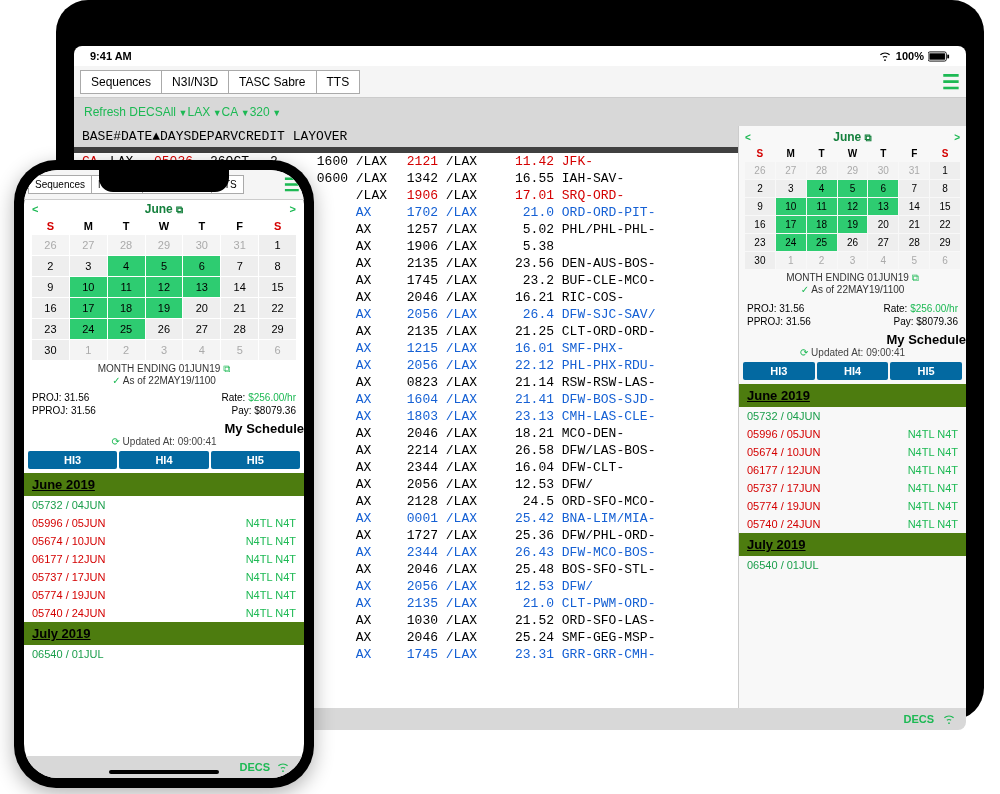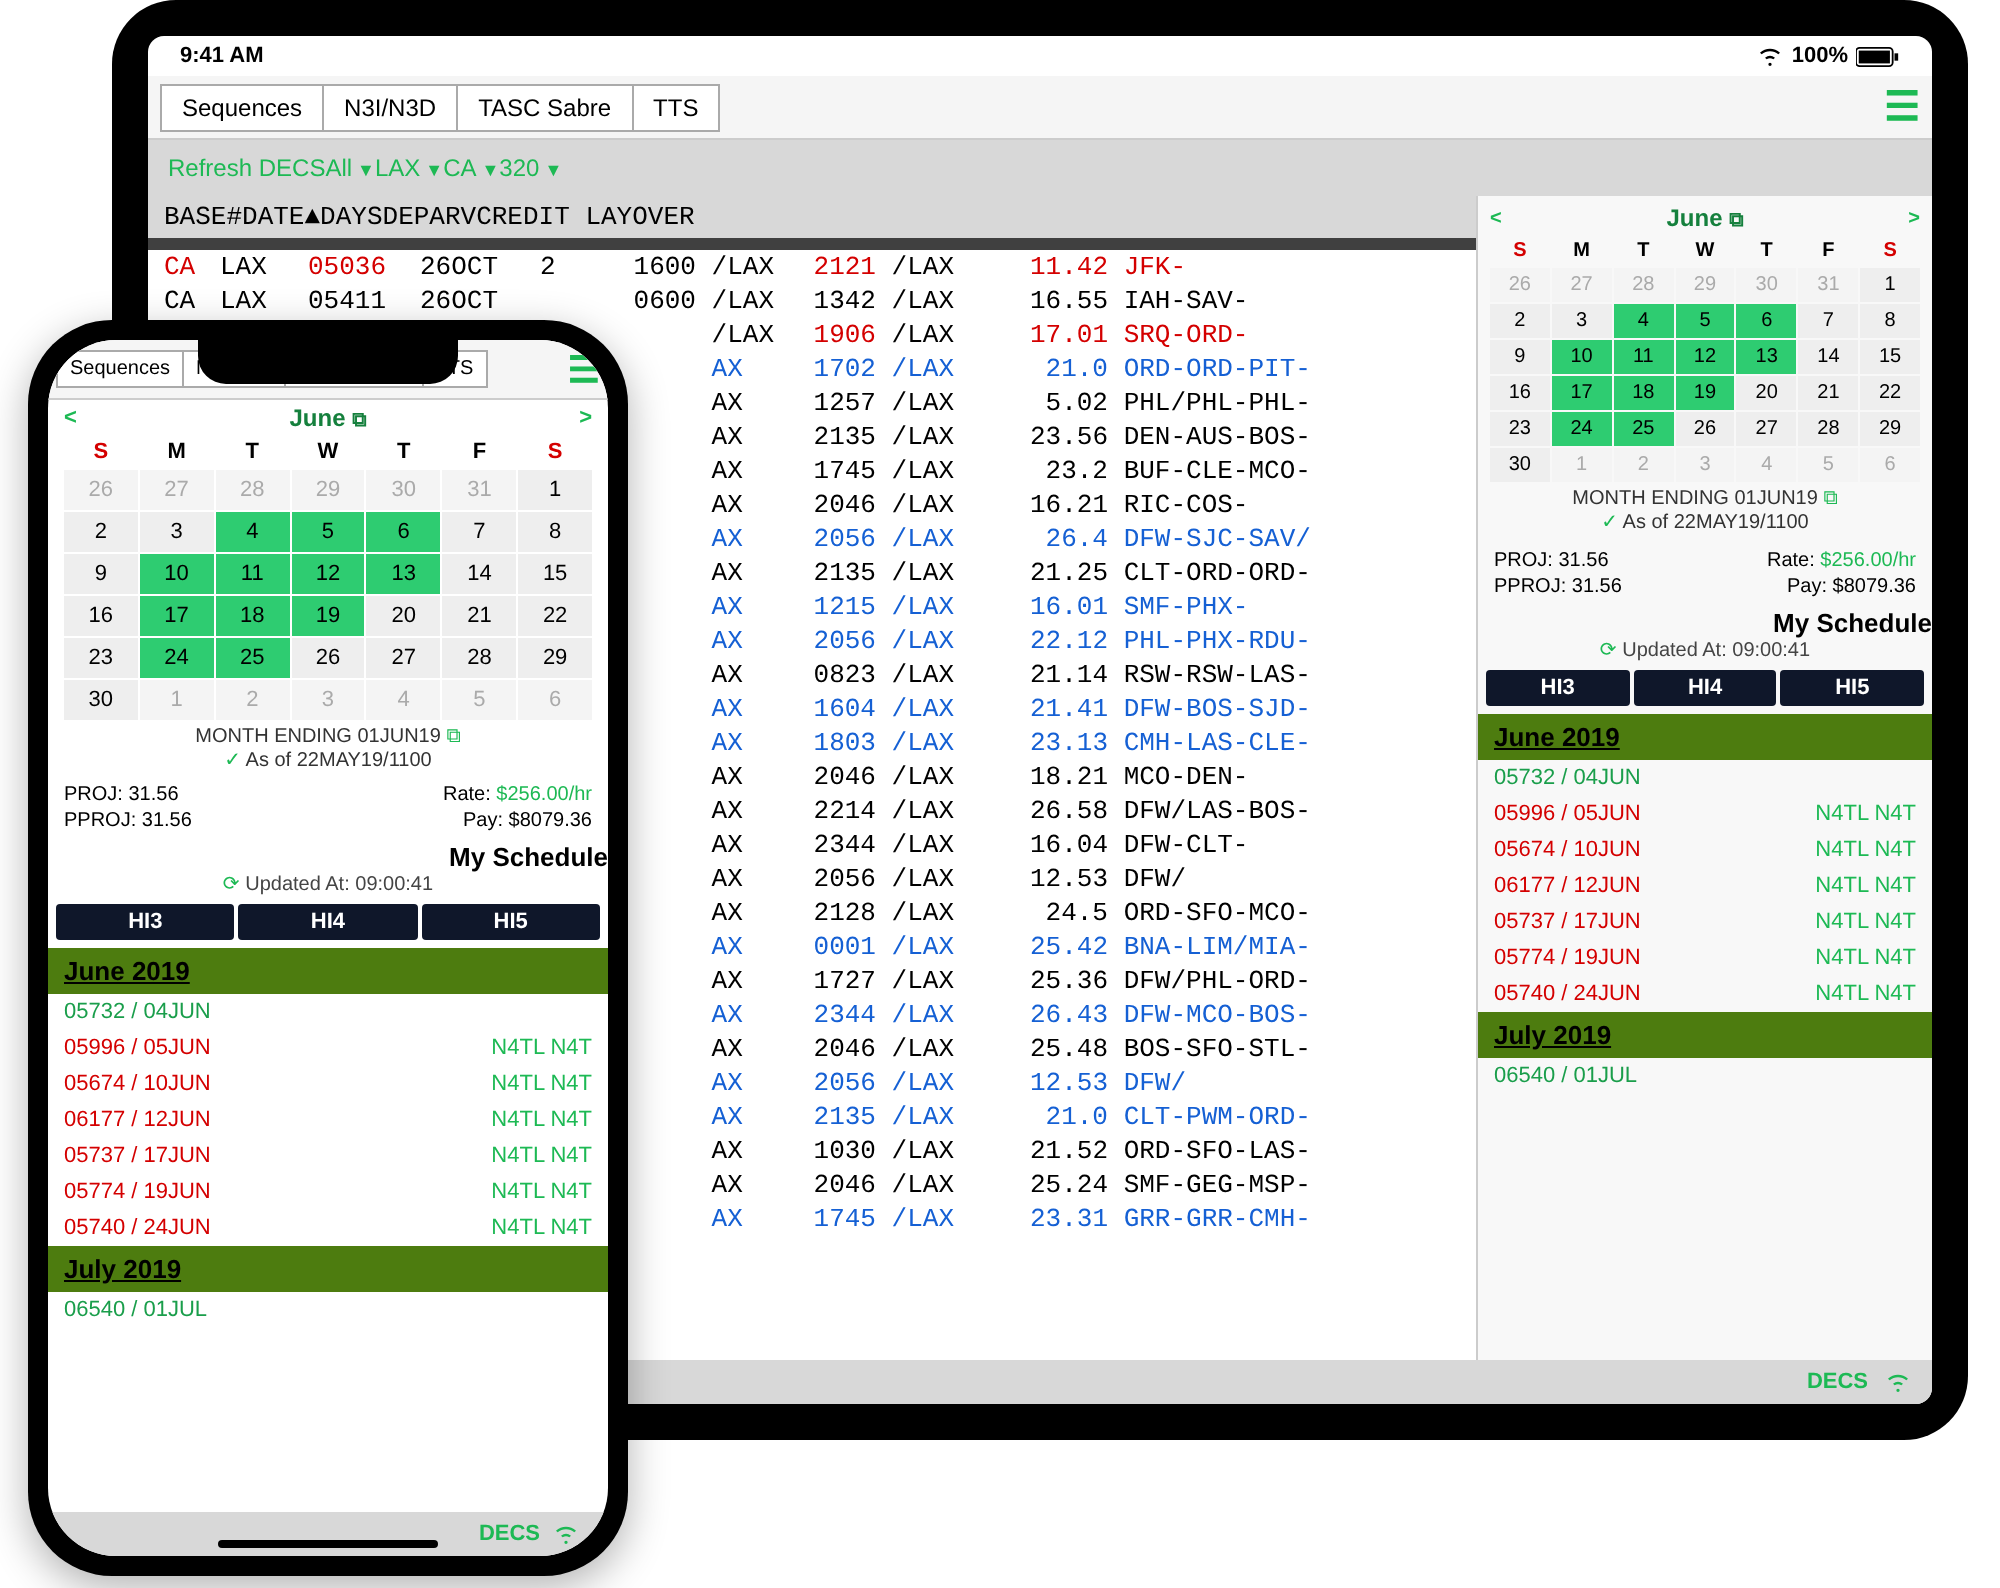--- a/index.html
+++ b/index.html
@@ -1,20 +1,20 @@
 <!DOCTYPE html>
 <html><head>
 <meta charset="utf-8">
 <style>
 * { box-sizing: border-box; margin: 0; padding: 0; }
 body { font-family: -apple-system, Helvetica, Arial, sans-serif; background: #fff; width: 1000px; height: 794px; position: relative; overflow: hidden; font-size: 12px; }
 
 
 .tablet { position: absolute; left: 56px; top: 0; width: 928px; height: 720px; background: #000; border-radius: 32px; padding: 18px; }
-.tablet-screen { width: 100%; height: 100%; background: #fff; border-radius: 8px; display: flex; flex-direction: column; overflow: hidden; }
+.tablet-screen { width: 100%; height: 100%; background: #fff; border-radius: 8px; display: flex; flex-direction: column; overflow: hidden; margin-top: 28px; }
 .statusbar { height: 20px; display: flex; justify-content: space-between; align-items: center; padding: 0 16px; font-size: 11px; font-weight: 600; }
 .statusbar-right { display: flex; align-items: center; gap: 4px; }
 .tabbar { height: 32px; background: #f5f5f5; display: flex; align-items: center; padding: 0 6px; border-bottom: 1px solid #ccc; }
 .tab { padding: 4px 10px; border: 1px solid #aaa; background: #fff; font-size: 12px; margin-right: -1px; cursor:pointer; }
 .tab.active { background: #fff; font-weight: 500; }
 .hamburger { margin-left: auto; color: #1db954; font-size: 20px; font-weight: bold; }
 .filterbar { height: 28px; background: #d8d8d8; display: flex; align-items: center; padding: 0 10px; font-size: 12px; color: #1db954; }
 .filterbar .drop::after { content: " ▼"; font-size: 9px; }
 
 .tablet-body { flex: 1; display: flex; overflow: hidden; }
@@ -47,21 +47,21 @@
 .cell { padding: 3px 0; background: #eee; font-size: 10px; }
 .cell.dim { color: #aaa; background: #f4f4f4; }
 .cell.hl { background: #2ecc71; color: #000; }
 .monthend { font-size: 10px; text-align: center; padding: 3px 0; color: #333; }
 .monthend .g { color: #1db954; }
 .projrow { display: flex; justify-content: space-between; font-size: 10px; padding: 1px 8px; }
 .projrow .rate { color: #1db954; }
 .mysched { text-align: right; font-weight: bold; font-size: 13px; padding: 4px 0 0; }
 .updated { text-align: center; font-size: 10px; color: #444; padding-bottom: 4px; }
 .hirow { display: flex; gap: 2px; padding: 0 4px 4px; }
-.hibtn { flex: 1; background: #0f172a; color: #fff; text-align: center; padding: 3px 0; font-size: 11px; font-weight: bold; border-radius: 2px; }
+.hibtn { flex: 1; background: #0369a1; color: #fff; text-align: center; padding: 3px 0; font-size: 11px; font-weight: bold; border-radius: 2px; }
 .monthhdr { background: #4d7c0f; font-weight: bold; padding: 4px 8px; font-size: 13px; text-decoration: underline; }
 .scheditem { display: flex; justify-content: space-between; padding: 3px 8px; font-size: 11px; }
 .scheditem .left { }
 .scheditem .right { color: #1db954; }
 .sgreen { color: #1a9e4b; }
 .sred { color: #d40000; }
 
 .bottombar { height: 22px; background: #d8d8d8; display: flex; align-items: center; justify-content: flex-end; padding: 0 10px; gap: 8px; font-size: 11px; color: #1db954; font-weight: bold; }
 
 
@@ -122,20 +122,21 @@
   </div>
   <div class="tablet-body">
     <div class="seqtable">
       <div class="seqhead"><span class="c-base"></span><span class="c-lax">BASE</span><span class="c-num">#</span><span class="c-date">DATE▲</span><span class="c-days">DAYS</span><span class="c-dep">DEP</span><span class="c-slash"></span><span class="c-arv">ARV</span><span class="c-slash2"></span><span class="c-cred">CREDIT</span> <span class="c-lay">LAYOVER</span></div>
       <div id="seqrows">
             <div class="seqrow"><span class="c-base red">CA</span><span class="c-lax">LAX</span><span class="c-num red">05036</span><span class="c-date">26OCT</span><span class="c-days">2</span><span class="c-dep">1600</span><span class="c-slash "> /LAX</span><span class="c-arv red">2121</span><span class="c-slash2 "> /LAX</span><span class="c-cred red">11.42</span> <span class="c-lay red">JFK-</span></div>
             <div class="seqrow"><span class="c-base black">CA</span><span class="c-lax">LAX</span><span class="c-num black">05411</span><span class="c-date">26OCT</span><span class="c-days"></span><span class="c-dep">0600</span><span class="c-slash "> /LAX</span><span class="c-arv black">1342</span><span class="c-slash2 "> /LAX</span><span class="c-cred black">16.55</span> <span class="c-lay black">IAH-SAV-</span></div>
             <div class="seqrow"><span class="c-base red"></span><span class="c-lax">LAX</span><span class="c-num red"></span><span class="c-date">1906</span><span class="c-days"></span><span class="c-dep"></span><span class="c-slash "> /LAX</span><span class="c-arv red">1906</span><span class="c-slash2 "> /LAX</span><span class="c-cred red">17.01</span> <span class="c-lay red">SRQ-ORD-</span></div>
             <div class="seqrow"><span class="c-base blue"></span><span class="c-lax"></span><span class="c-num blue"></span><span class="c-date"></span><span class="c-days"></span><span class="c-dep"></span><span class="c-slash blue"> AX</span><span class="c-arv blue">1702</span><span class="c-slash2 blue"> /LAX</span><span class="c-cred blue">21.0</span> <span class="c-lay blue">ORD-ORD-PIT-</span></div>
             <div class="seqrow"><span class="c-base black"></span><span class="c-lax"></span><span class="c-num black"></span><span class="c-date"></span><span class="c-days"></span><span class="c-dep"></span><span class="c-slash "> AX</span><span class="c-arv black">1257</span><span class="c-slash2 "> /LAX</span><span class="c-cred black">5.02</span> <span class="c-lay black">PHL/PHL-PHL-</span></div>
+            <div class="seqrow"><span class="c-base black"></span><span class="c-lax"></span><span class="c-num black"></span><span class="c-date"></span><span class="c-days"></span><span class="c-dep"></span><span class="c-slash "> AX</span><span class="c-arv black">1906</span><span class="c-slash2 "> /LAX</span><span class="c-cred black">5.38</span> <span class="c-lay black"></span></div>
             <div class="seqrow"><span class="c-base black"></span><span class="c-lax"></span><span class="c-num black"></span><span class="c-date"></span><span class="c-days"></span><span class="c-dep"></span><span class="c-slash "> AX</span><span class="c-arv black">2135</span><span class="c-slash2 "> /LAX</span><span class="c-cred black">23.56</span> <span class="c-lay black">DEN-AUS-BOS-</span></div>
             <div class="seqrow"><span class="c-base black"></span><span class="c-lax"></span><span class="c-num black"></span><span class="c-date"></span><span class="c-days"></span><span class="c-dep"></span><span class="c-slash "> AX</span><span class="c-arv black">1745</span><span class="c-slash2 "> /LAX</span><span class="c-cred black">23.2</span> <span class="c-lay black">BUF-CLE-MCO-</span></div>
             <div class="seqrow"><span class="c-base black"></span><span class="c-lax"></span><span class="c-num black"></span><span class="c-date"></span><span class="c-days"></span><span class="c-dep"></span><span class="c-slash "> AX</span><span class="c-arv black">2046</span><span class="c-slash2 "> /LAX</span><span class="c-cred black">16.21</span> <span class="c-lay black">RIC-COS-</span></div>
             <div class="seqrow"><span class="c-base blue"></span><span class="c-lax"></span><span class="c-num blue"></span><span class="c-date"></span><span class="c-days"></span><span class="c-dep"></span><span class="c-slash blue"> AX</span><span class="c-arv blue">2056</span><span class="c-slash2 blue"> /LAX</span><span class="c-cred blue">26.4</span> <span class="c-lay blue">DFW-SJC-SAV/</span></div>
             <div class="seqrow"><span class="c-base black"></span><span class="c-lax"></span><span class="c-num black"></span><span class="c-date"></span><span class="c-days"></span><span class="c-dep"></span><span class="c-slash "> AX</span><span class="c-arv black">2135</span><span class="c-slash2 "> /LAX</span><span class="c-cred black">21.25</span> <span class="c-lay black">CLT-ORD-ORD-</span></div>
             <div class="seqrow"><span class="c-base blue"></span><span class="c-lax"></span><span class="c-num blue"></span><span class="c-date"></span><span class="c-days"></span><span class="c-dep"></span><span class="c-slash blue"> AX</span><span class="c-arv blue">1215</span><span class="c-slash2 blue"> /LAX</span><span class="c-cred blue">16.01</span> <span class="c-lay blue">SMF-PHX-</span></div>
             <div class="seqrow"><span class="c-base blue"></span><span class="c-lax"></span><span class="c-num blue"></span><span class="c-date"></span><span class="c-days"></span><span class="c-dep"></span><span class="c-slash blue"> AX</span><span class="c-arv blue">2056</span><span class="c-slash2 blue"> /LAX</span><span class="c-cred blue">22.12</span> <span class="c-lay blue">PHL-PHX-RDU-</span></div>
             <div class="seqrow"><span class="c-base black"></span><span class="c-lax"></span><span class="c-num black"></span><span class="c-date"></span><span class="c-days"></span><span class="c-dep"></span><span class="c-slash "> AX</span><span class="c-arv black">0823</span><span class="c-slash2 "> /LAX</span><span class="c-cred black">21.14</span> <span class="c-lay black">RSW-RSW-LAS-</span></div>
             <div class="seqrow"><span class="c-base blue"></span><span class="c-lax"></span><span class="c-num blue"></span><span class="c-date"></span><span class="c-days"></span><span class="c-dep"></span><span class="c-slash blue"> AX</span><span class="c-arv blue">1604</span><span class="c-slash2 blue"> /LAX</span><span class="c-cred blue">21.41</span> <span class="c-lay blue">DFW-BOS-SJD-</span></div>
             <div class="seqrow"><span class="c-base blue"></span><span class="c-lax"></span><span class="c-num blue"></span><span class="c-date"></span><span class="c-days"></span><span class="c-dep"></span><span class="c-slash blue"> AX</span><span class="c-arv blue">1803</span><span class="c-slash2 blue"> /LAX</span><span class="c-cred blue">23.13</span> <span class="c-lay blue">CMH-LAS-CLE-</span></div>

